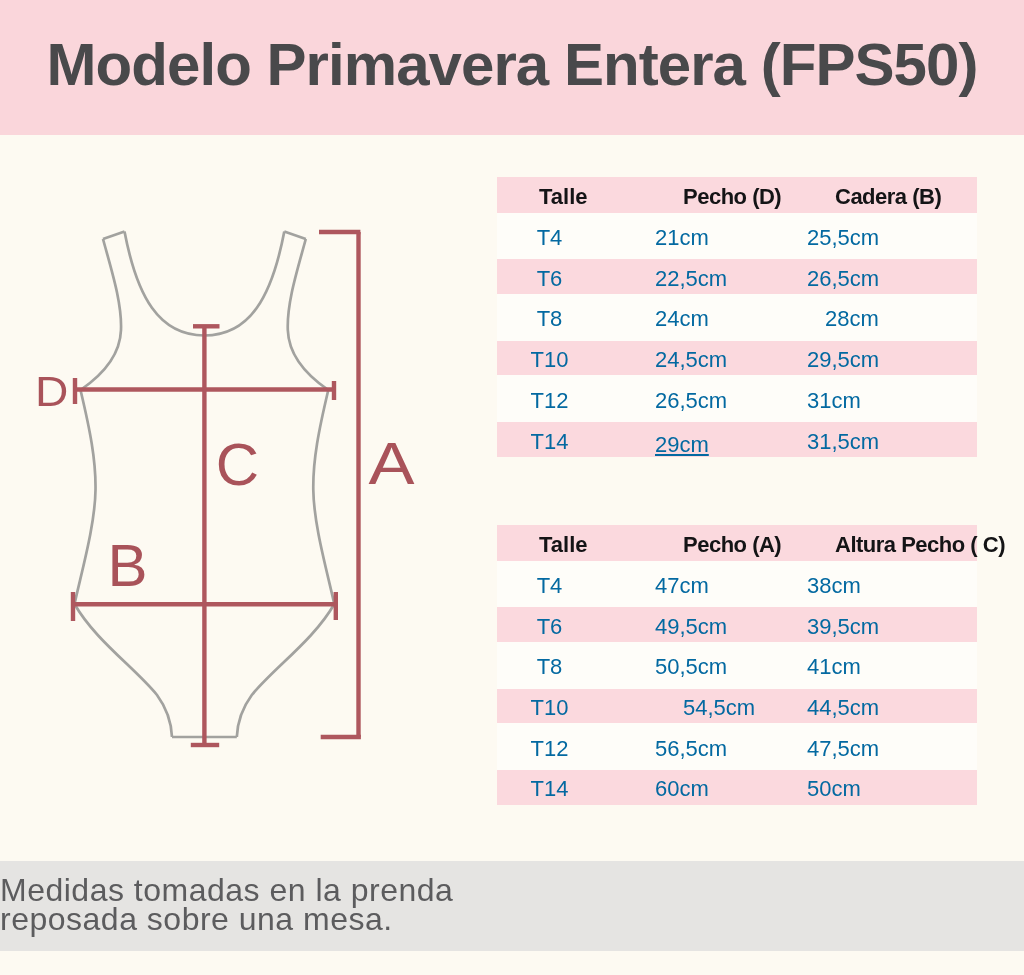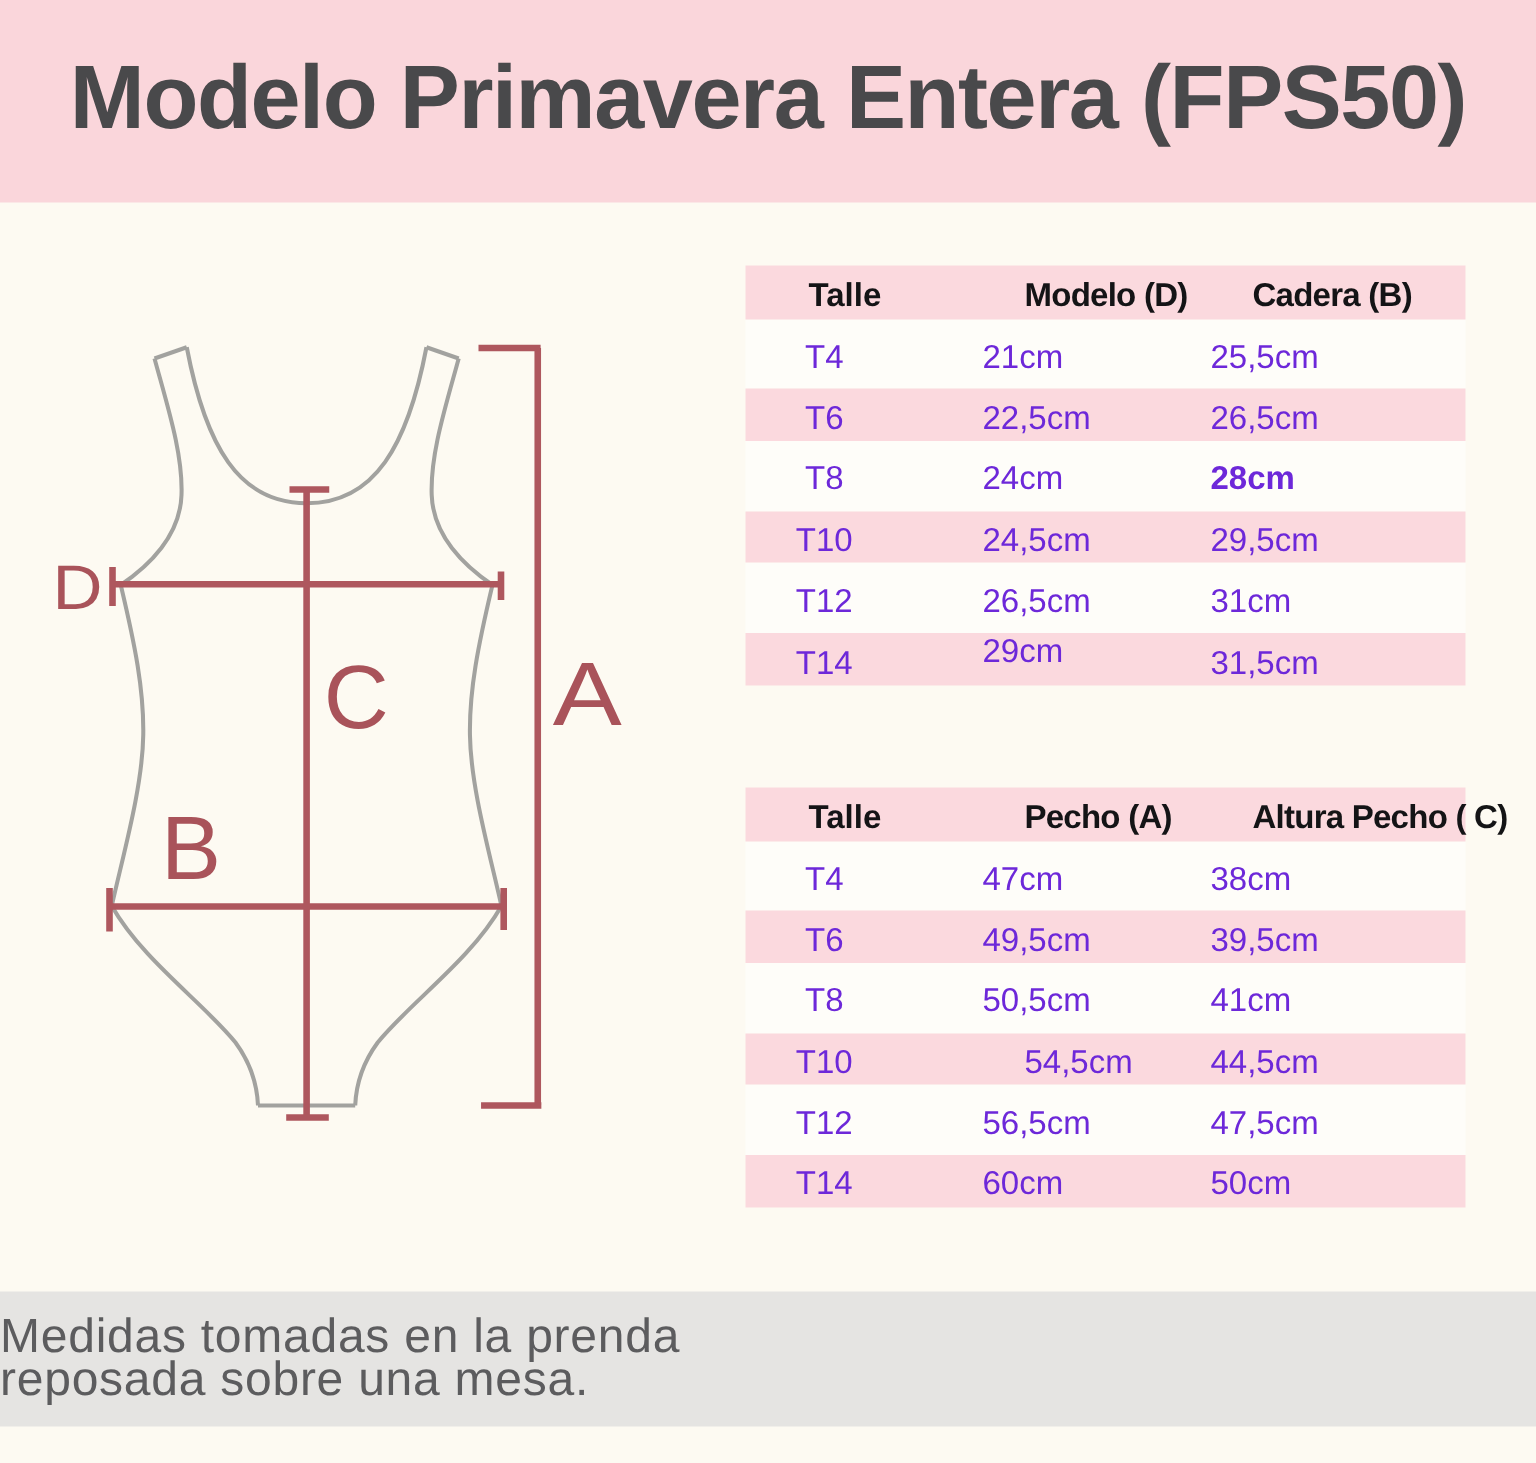--- a/index.html
+++ b/index.html
@@ -1,18 +1,18 @@
 <!DOCTYPE html>
 <html><head>
 <meta charset="utf-8">
 <style>
   html,body{margin:0;padding:0;}
   body{width:1024px;height:975px;background:#fdfaf2;font-family:"Liberation Sans",sans-serif;position:relative;overflow:hidden;}
   .abs{position:absolute;}
-  .cell{position:absolute;font-size:22px;color:#6d28d9;white-space:nowrap;}
+  .cell{position:absolute;font-size:22px;color:#0369a1;white-space:nowrap;}
   .c1{width:105px;text-align:center;left:497px;}
   .hdr{font-weight:bold;color:#141416;margin-left:28px;}
   .band{position:absolute;left:497px;width:480px;background:#fbd9de;}
 </style>
 </head>
 <body>
 
 <div class="abs" style="left:0;top:0;width:1024px;height:135px;background:#fad6db;"></div>
 
 <div class="abs" style="left:0;top:0;width:1024px;height:135px;line-height:129px;text-align:center;font-size:60px;font-weight:bold;color:#49494b;letter-spacing:-0.95px;">Modelo Primavera Entera (FPS50)</div>
@@ -26,46 +26,46 @@
 <div class="band" style="top:177px;height:35.5px;"></div>
 
 <div class="band" style="top:259.4px;height:34.5px;"></div>
 
 <div class="band" style="top:340.8px;height:34.5px;"></div>
 
 <div class="band" style="top:422.2px;height:34.5px;"></div>
 
 <div class="cell hdr" style="left:511px;top:184px;">Talle</div>
 
-<div class="cell hdr" style="left:655px;top:184px;letter-spacing:-0.5px;">Modelo (D)</div>
+<div class="cell hdr" style="left:655px;top:184px;letter-spacing:-0.5px;">Pecho (D)</div>
 
 <div class="cell hdr" style="left:807px;top:184px;letter-spacing:-0.5px;">Cadera (B)</div>
 
 <div class="cell c1" style="top:225px;">T4</div>
 <div class="cell" style="left:655px;top:225px;">21cm</div>
 <div class="cell" style="left:807px;top:225px;">25,5cm</div>
 
 <div class="cell c1" style="top:265.6px;">T6</div>
 <div class="cell" style="left:655px;top:265.6px;">22,5cm</div>
 <div class="cell" style="left:807px;top:265.6px;">26,5cm</div>
 
 <div class="cell c1" style="top:306.4px;">T8</div>
 <div class="cell" style="left:655px;top:306.4px;">24cm</div>
-<div class="cell" style="left:807px;top:306.4px;font-weight:bold;">28cm</div>
+<div class="cell" style="left:825px;top:306.4px;">28cm</div>
 
 <div class="cell c1" style="top:347px;">T10</div>
 <div class="cell" style="left:655px;top:347px;">24,5cm</div>
 <div class="cell" style="left:807px;top:347px;">29,5cm</div>
 
 <div class="cell c1" style="top:387.8px;">T12</div>
 <div class="cell" style="left:655px;top:387.8px;">26,5cm</div>
 <div class="cell" style="left:807px;top:387.8px;">31cm</div>
 
 <div class="cell c1" style="top:428.5px;">T14</div>
-<div class="cell" style="left:655px;top:421px;">29cm</div>
+<div class="cell" style="left:655px;top:432px;text-decoration:underline;">29cm</div>
 <div class="cell" style="left:807px;top:428.5px;">31,5cm</div>
 
 <div class="band" style="top:560.5px;height:46.9px;background:#fefdf9;"></div>
 
 <div class="band" style="top:641.9px;height:46.9px;background:#fefdf9;"></div>
 
 <div class="band" style="top:723.3px;height:46.9px;background:#fefdf9;"></div>
 
 <div class="band" style="top:525px;height:35.5px;"></div>
 

